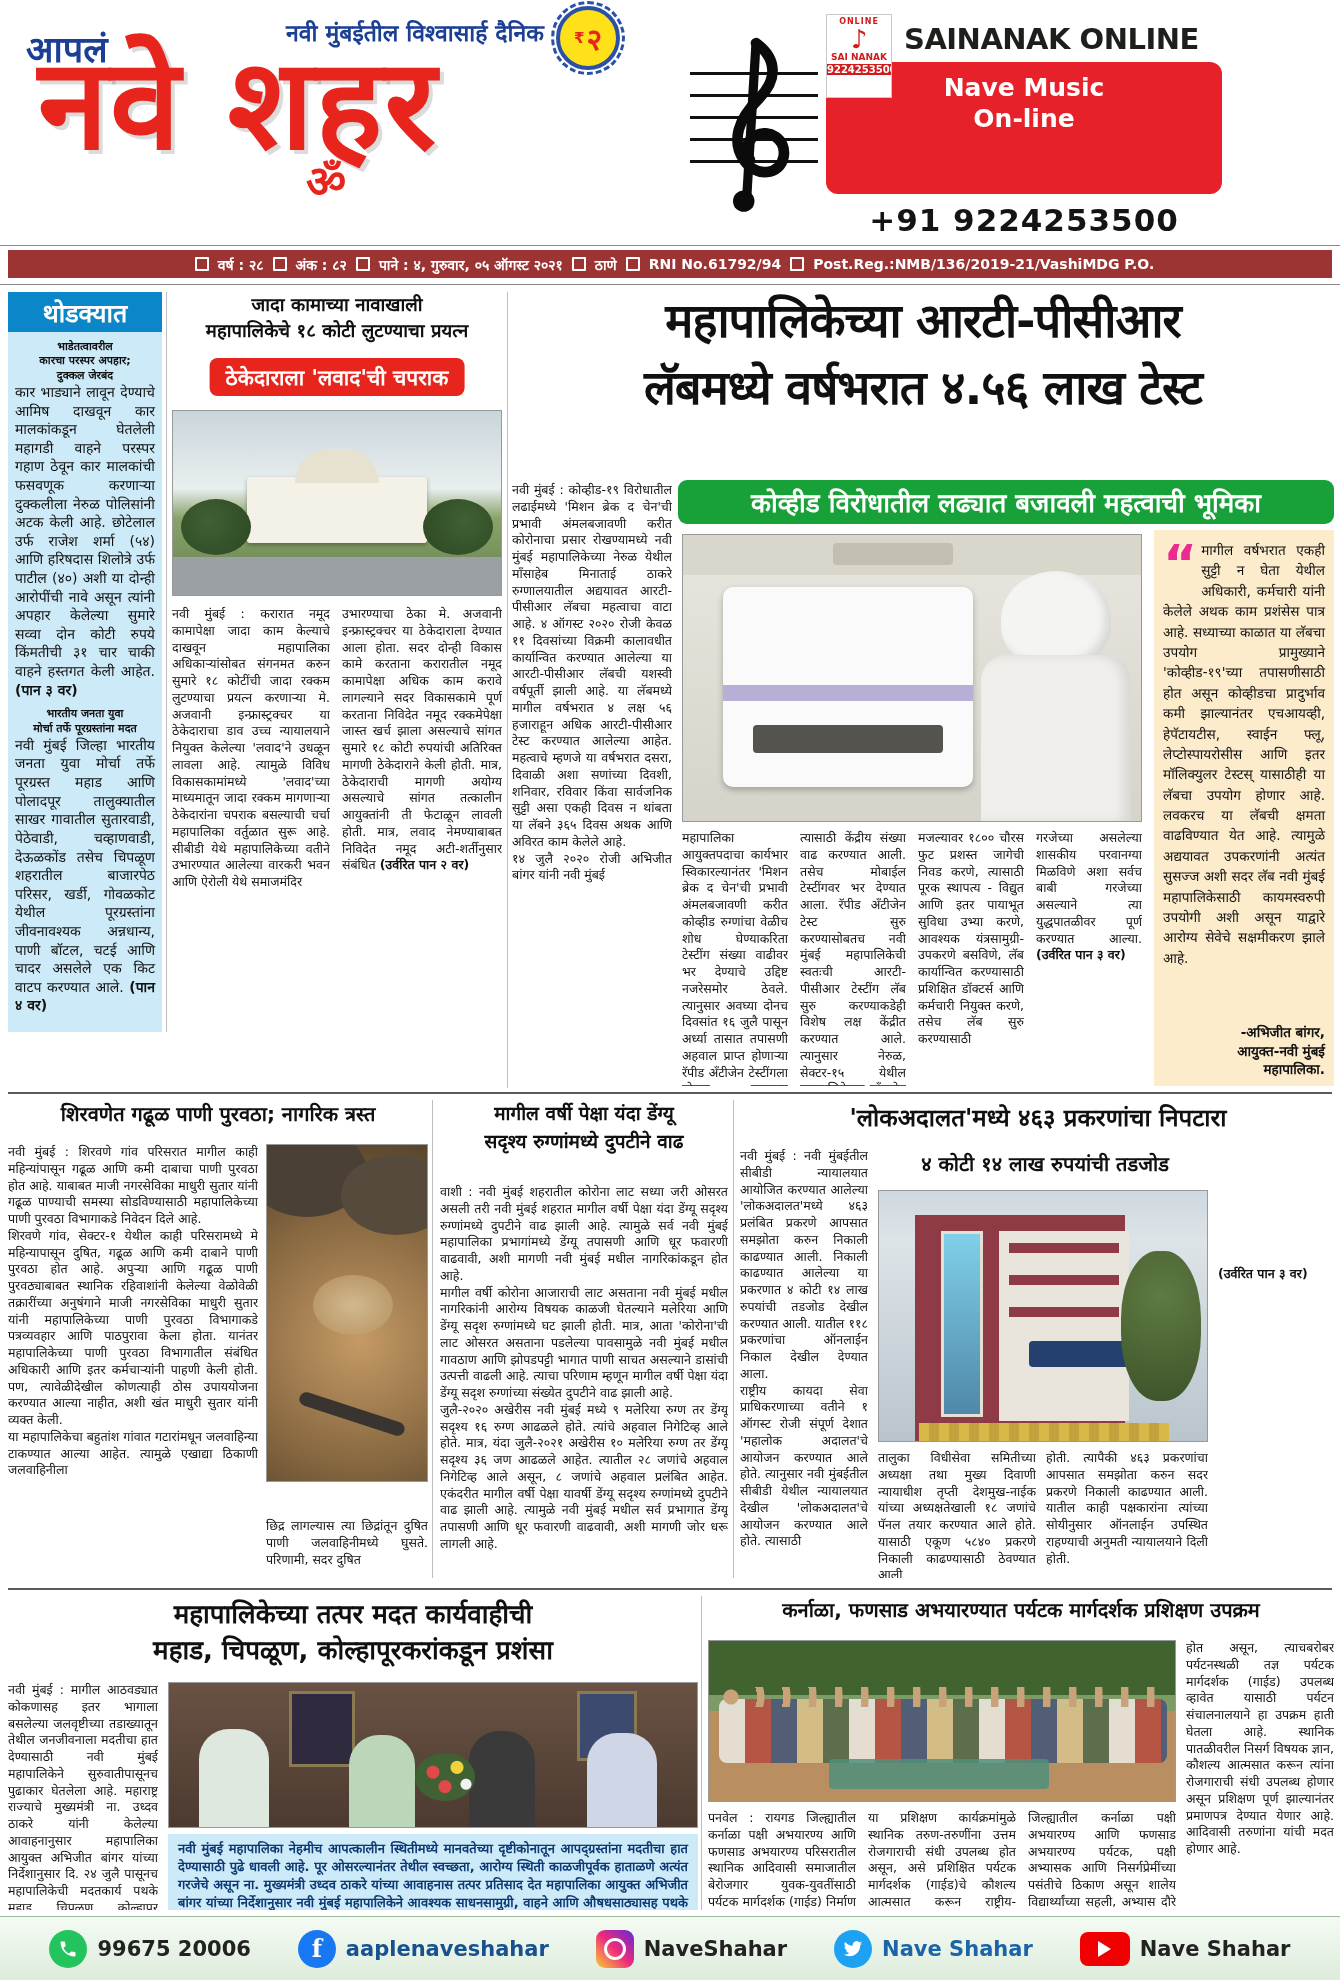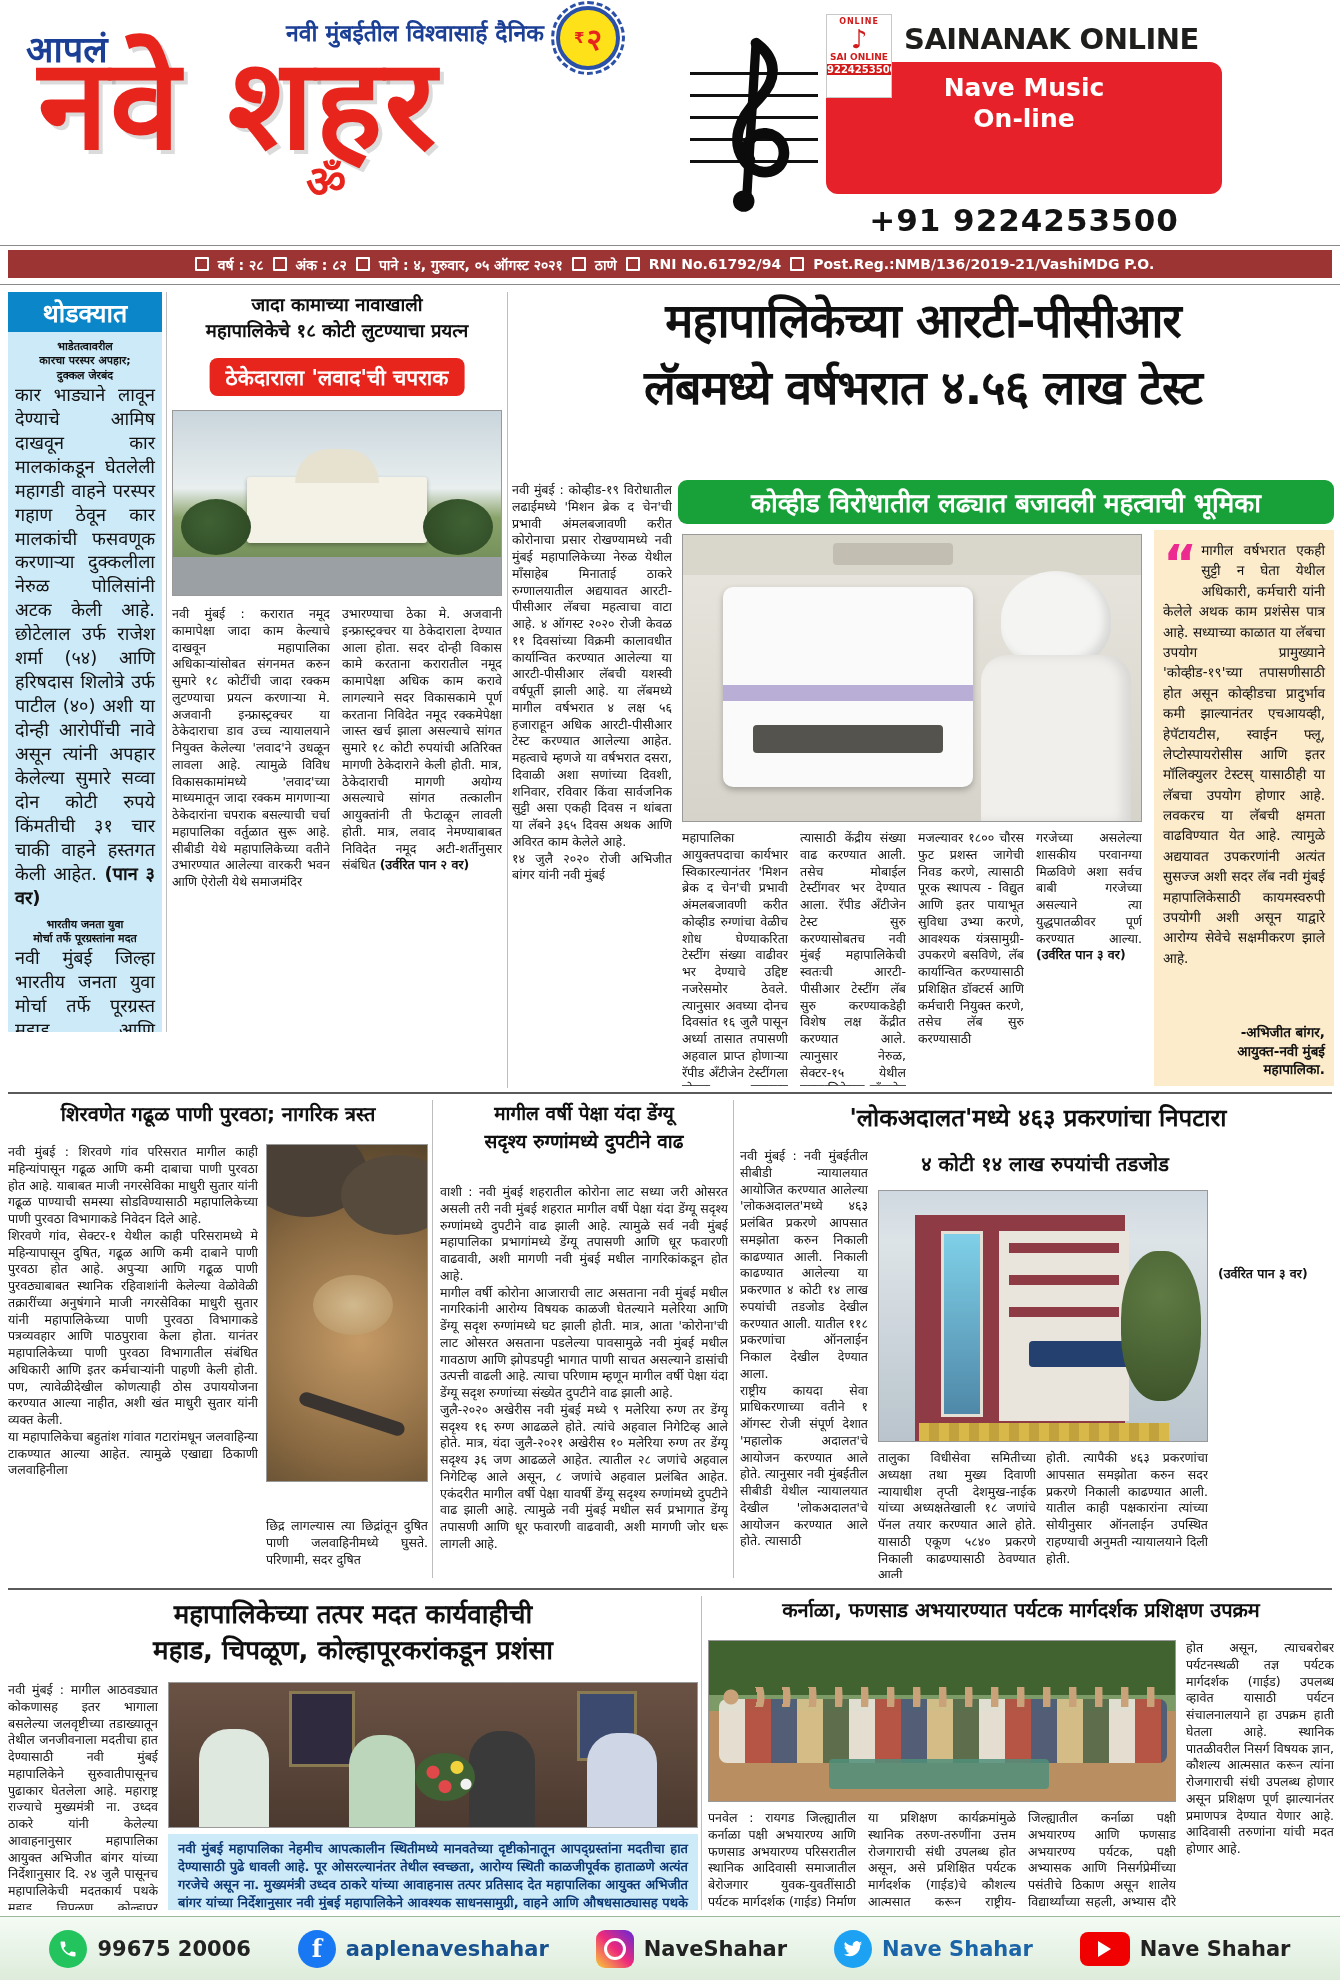--- a/index.html
+++ b/index.html
@@ -43,21 +43,21 @@
   .col{position:absolute;font-size:12.5px;line-height:1.34;text-align:justify;overflow:hidden;white-space:pre-line;}
   .jump{font-weight:bold;}
   .khead{text-align:center;font-weight:800;color:#101010;white-space:pre-line;}
   
   .briefs{position:absolute;left:8px;top:292px;width:154px;height:740px;}
   .briefs .bh{height:40px;background:#0a86c9;color:#fff;font-size:25px;font-weight:800;
               display:flex;align-items:center;justify-content:center;}
   .briefs .bb{position:absolute;top:40px;left:0;right:0;bottom:0;background:#cdeaf8;
               padding:8px 7px;box-sizing:border-box;overflow:hidden;}
   .briefs .bt{font-size:11px;font-weight:800;text-align:center;line-height:1.3;white-space:pre-line;}
-  .briefs .bx{font-size:18px;line-height:1.33;text-align:justify;white-space:pre-line;}
+  .briefs .bx{font-size:14px;line-height:1.33;text-align:justify;white-space:pre-line;}
   
   .ph{position:absolute;overflow:hidden;background:#cfcfcf;border:1px solid #999;box-sizing:border-box;}
   .ph span{position:absolute;display:block;}
   
   .quote{position:absolute;left:642px;top:242px;width:180px;height:556px;background:#fdeccb;
          padding:10px 9px;box-sizing:border-box;font-size:13.6px;line-height:1.5;text-align:justify;overflow:hidden;}
   .qmark{float:left;color:#ec2a90;font-size:52px;line-height:0.7;font-weight:800;margin:6px 4px 0 0;}
   .attr{position:absolute;left:9px;right:9px;bottom:8px;text-align:right;font-weight:800;
         background:#fdeccb;white-space:pre-line;font-size:13.5px;line-height:1.35;}
   
@@ -93,21 +93,21 @@
     <div class="staff" style="top:132px;"></div>
     <div class="staff" style="top:154px;"></div>
     <svg class="abs" style="left:34px;top:22px;" width="92" height="196" viewBox="0 0 60 120">
       <path d="M30 6 C44 16 44 30 32 42 C18 56 14 70 22 82 C30 94 46 92 48 80 C50 68 38 62 30 66 C24 69 22 76 26 82" fill="none" stroke="#0b0b0b" stroke-width="7" stroke-linecap="round"></path>
       <line x1="30" y1="6" x2="24" y2="106" stroke="#0b0b0b" stroke-width="6"></line>
       <circle cx="22" cy="109" r="7" fill="#0b0b0b"></circle>
     </svg>
     <div class="adlogo">
       <span class="l1">ONLINE</span>
       <span class="note">♪</span>
-      <span class="l2">SAI ONLINE</span>
+      <span class="l2">SAI NANAK</span>
       <span class="l3">9224253500</span>
     </div>
     <div class="adbrand">SAINANAK ONLINE</div>
     <div class="adred">
       <div class="r1">Nave Music</div>
       <div class="r1">On-line</div>
     </div>
     <div class="adphone">+91 9224253500</div>
   </div>
 

